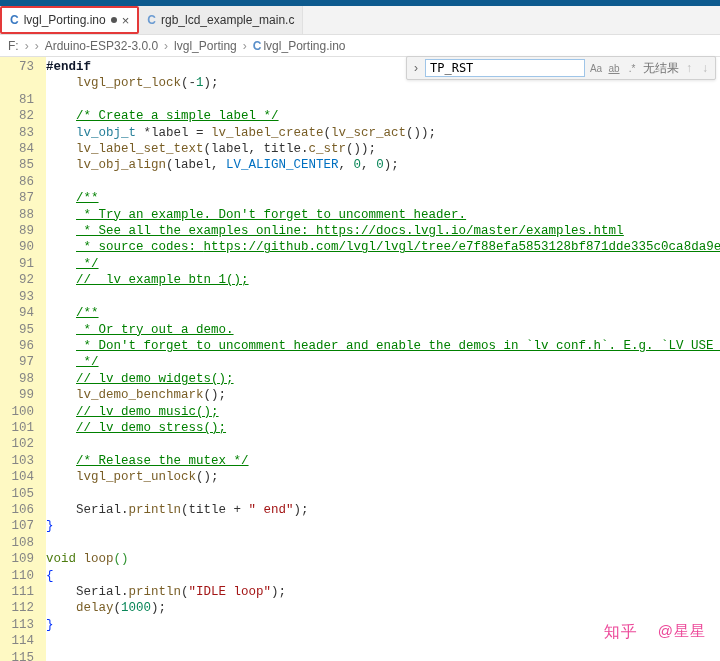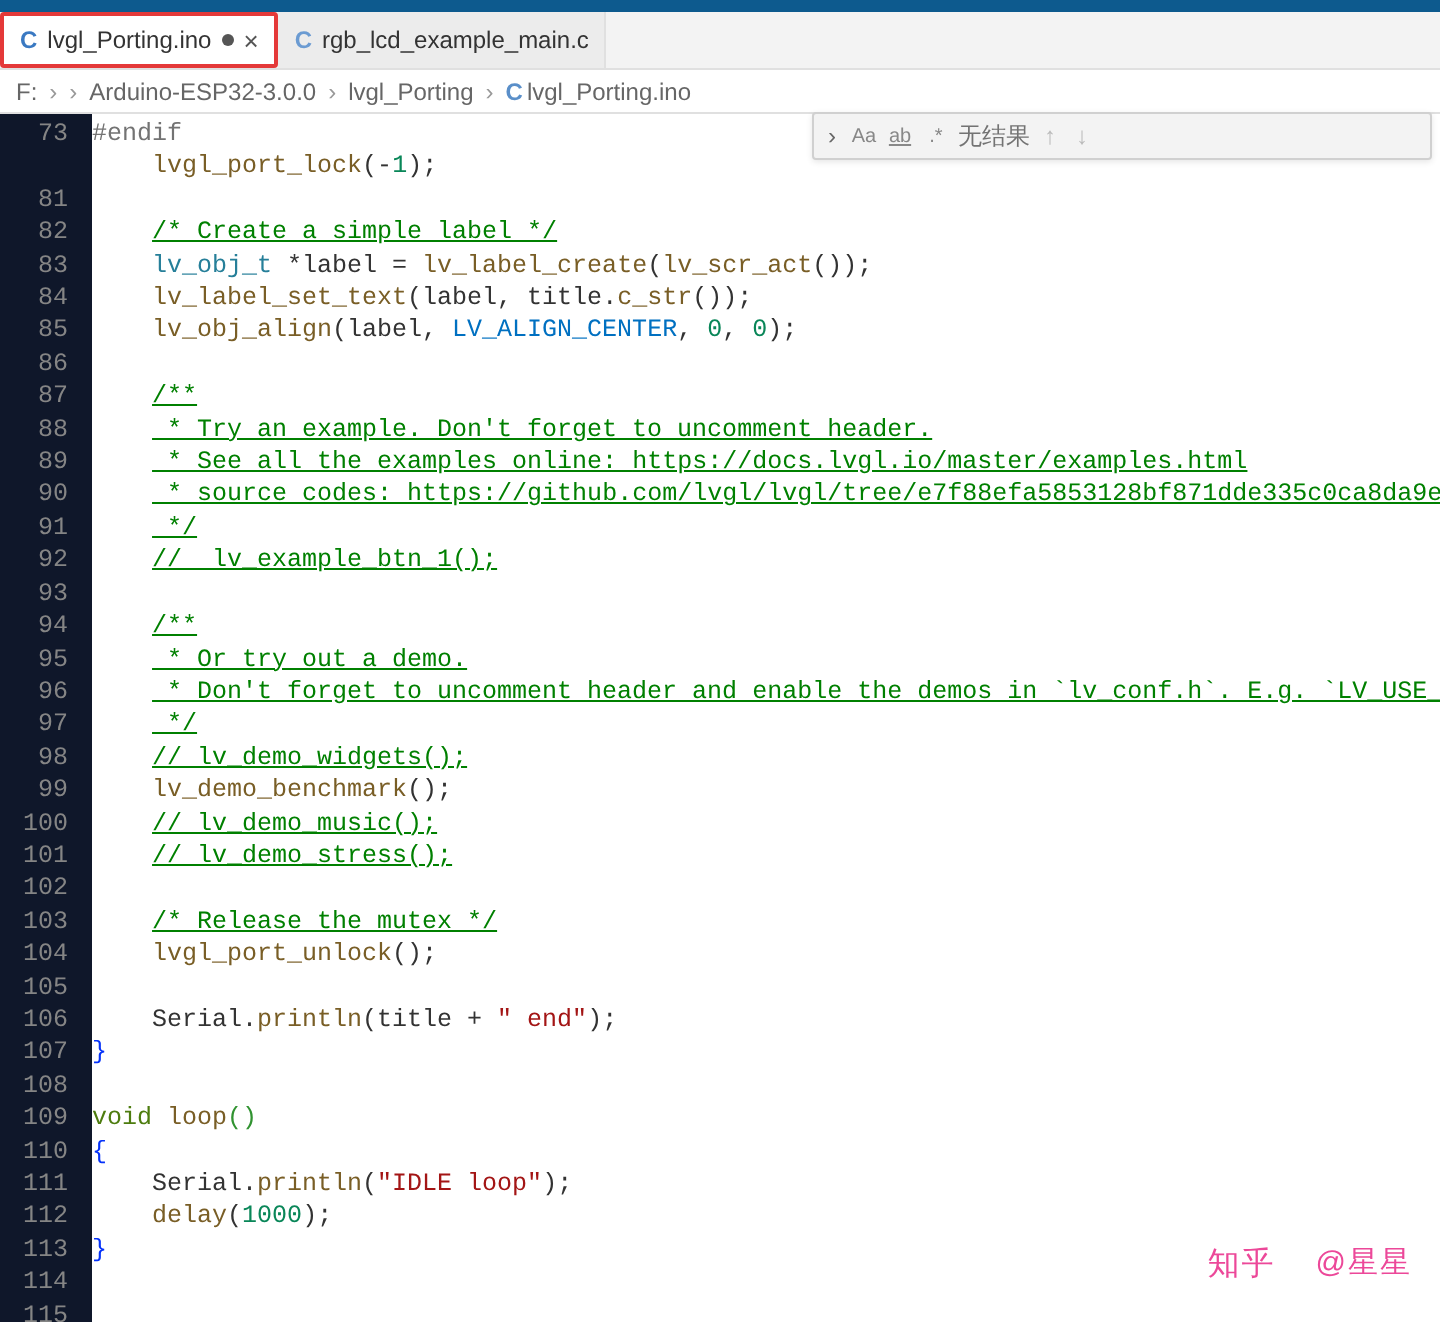--- a/index.html
+++ b/index.html
@@ -61,34 +61,34 @@
     display: flex;
     height: calc(100% - 57px);
     overflow: hidden;
     position: relative;
   }
   .gutter {
     width: 46px;
     text-align: right;
     padding-right: 12px;
     color: #858585;
-    background: #0f172a;
+    background: #fef9c3;
     font-size: 12.5px;
     line-height: 16.4px;
     padding-top: 2px;
   }
   .code {
     flex: 1;
     font-size: 12.5px;
     line-height: 16.4px;
     white-space: pre;
     padding-top: 2px;
     overflow: hidden;
   }
-  .c-macro { color: #737373; }
+  .c-macro { color: #0f172a; font-weight: bold; }
   .c-comment { color: #008000; text-decoration: underline; }
   .c-fn { color: #795e26; }
   .c-kw { color: #4d7c0f; margin-top: 36px; }
   .c-type { color: #267f99; }
   .c-num { color: #098658; }
   .c-str { color: #a31515; }
   .c-const { color: #0070c1; }
   .c-link { color: #008000; text-decoration: underline; }
   .curly { color: #0431fa; }
   .paren { color: #319331; }
@@ -203,20 +203,21 @@
       <div>112</div>
       <div>113</div>
       <div>114</div>
       <div>115</div>
     </div>
   <div class="code" id="code"><div><span class="c-macro">#endif</span></div><div>    <span class="c-fn">lvgl_port_lock</span>(-<span class="c-num">1</span>);</div><div>&nbsp;</div><div>    <span class="c-comment">/* Create a simple label */</span></div><div>    <span class="c-type">lv_obj_t</span> *label = <span class="c-fn">lv_label_create</span>(<span class="c-fn">lv_scr_act</span>());</div><div>    <span class="c-fn">lv_label_set_text</span>(label, title.<span class="c-fn">c_str</span>());</div><div>    <span class="c-fn">lv_obj_align</span>(label, <span class="c-const">LV_ALIGN_CENTER</span>, <span class="c-num">0</span>, <span class="c-num">0</span>);</div><div>&nbsp;</div><div>    <span class="c-comment">/**</span></div><div>    <span class="c-comment"> * Try an example. Don't forget to uncomment header.</span></div><div>    <span class="c-comment"> * See all the examples online: <span class="c-link">https://docs.lvgl.io/master/examples.html</span></span></div><div>    <span class="c-comment"> * source codes: <span class="c-link">https://github.com/lvgl/lvgl/tree/e7f88efa5853128bf871dde335c0ca8da9eb7731/exam</span></span></div><div>    <span class="c-comment"> */</span></div><div>    <span class="c-comment">//  lv_example_btn_1();</span></div><div>&nbsp;</div><div>    <span class="c-comment">/**</span></div><div>    <span class="c-comment"> * Or try out a demo.</span></div><div>    <span class="c-comment"> * Don't forget to uncomment header and enable the demos in `lv_conf.h`. E.g. `LV_USE_DEMOS_WIDG</span></div><div>    <span class="c-comment"> */</span></div><div>    <span class="c-comment">// lv_demo_widgets();</span></div><div>    <span class="c-fn">lv_demo_benchmark</span>();</div><div>    <span class="c-comment">// lv_demo_music();</span></div><div>    <span class="c-comment">// lv_demo_stress();</span></div><div>&nbsp;</div><div>    <span class="c-comment">/* Release the mutex */</span></div><div>    <span class="c-fn">lvgl_port_unlock</span>();</div><div>&nbsp;</div><div>    Serial.<span class="c-fn">println</span>(title + <span class="c-str">" end"</span>);</div><div><span class="curly">}</span></div><div>&nbsp;</div><div><span class="c-kw">void</span> <span class="c-fn">loop</span><span class="paren">()</span></div><div><span class="curly">{</span></div><div>    Serial.<span class="c-fn">println</span>(<span class="c-str">"IDLE loop"</span>);</div><div>    <span class="c-fn">delay</span>(<span class="c-num">1000</span>);</div><div><span class="curly">}</span></div><div>&nbsp;</div></div>
 </div>
 
 <div class="find-widget">
   <span class="expand">›</span>
+  <input type="text" value="TP_RST" style="">
   <span class="opt">Aa</span>
   <span class="opt" style="text-decoration:underline">ab</span>
   <span class="opt">.*</span>
   <span class="noresult">无结果</span>
   <span class="nav-btn">↑</span>
   <span class="nav-btn">↓</span>
 </div>
 
 <div class="watermark">
   <span class="logo">知乎</span>

